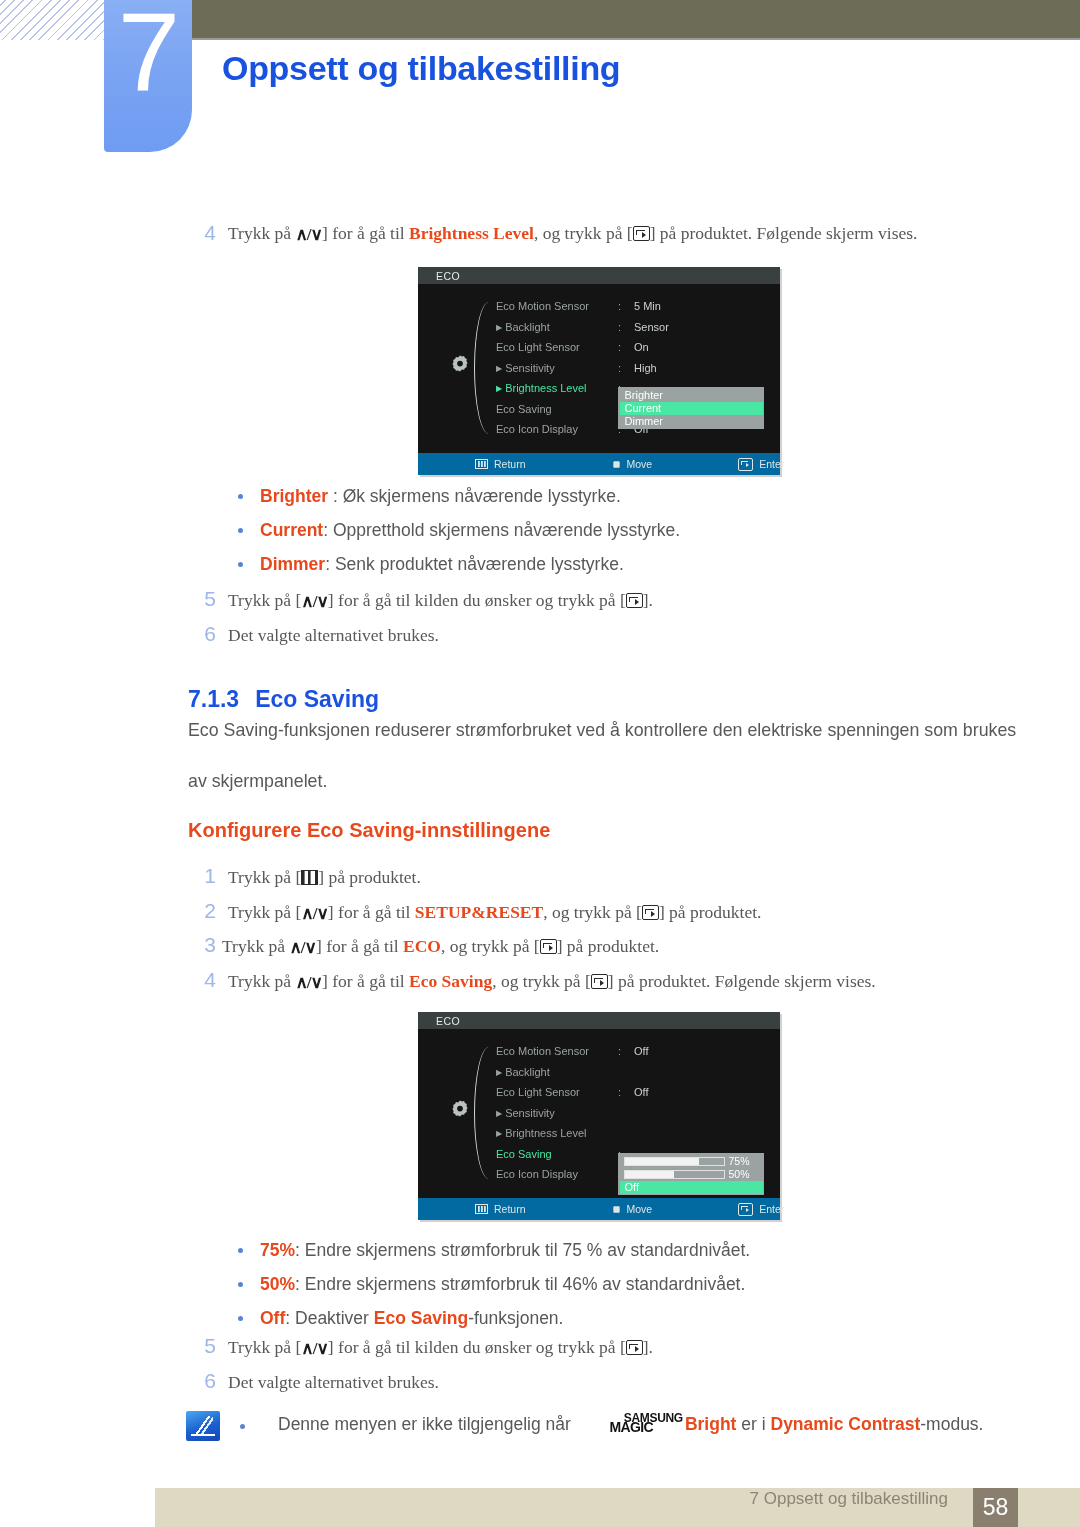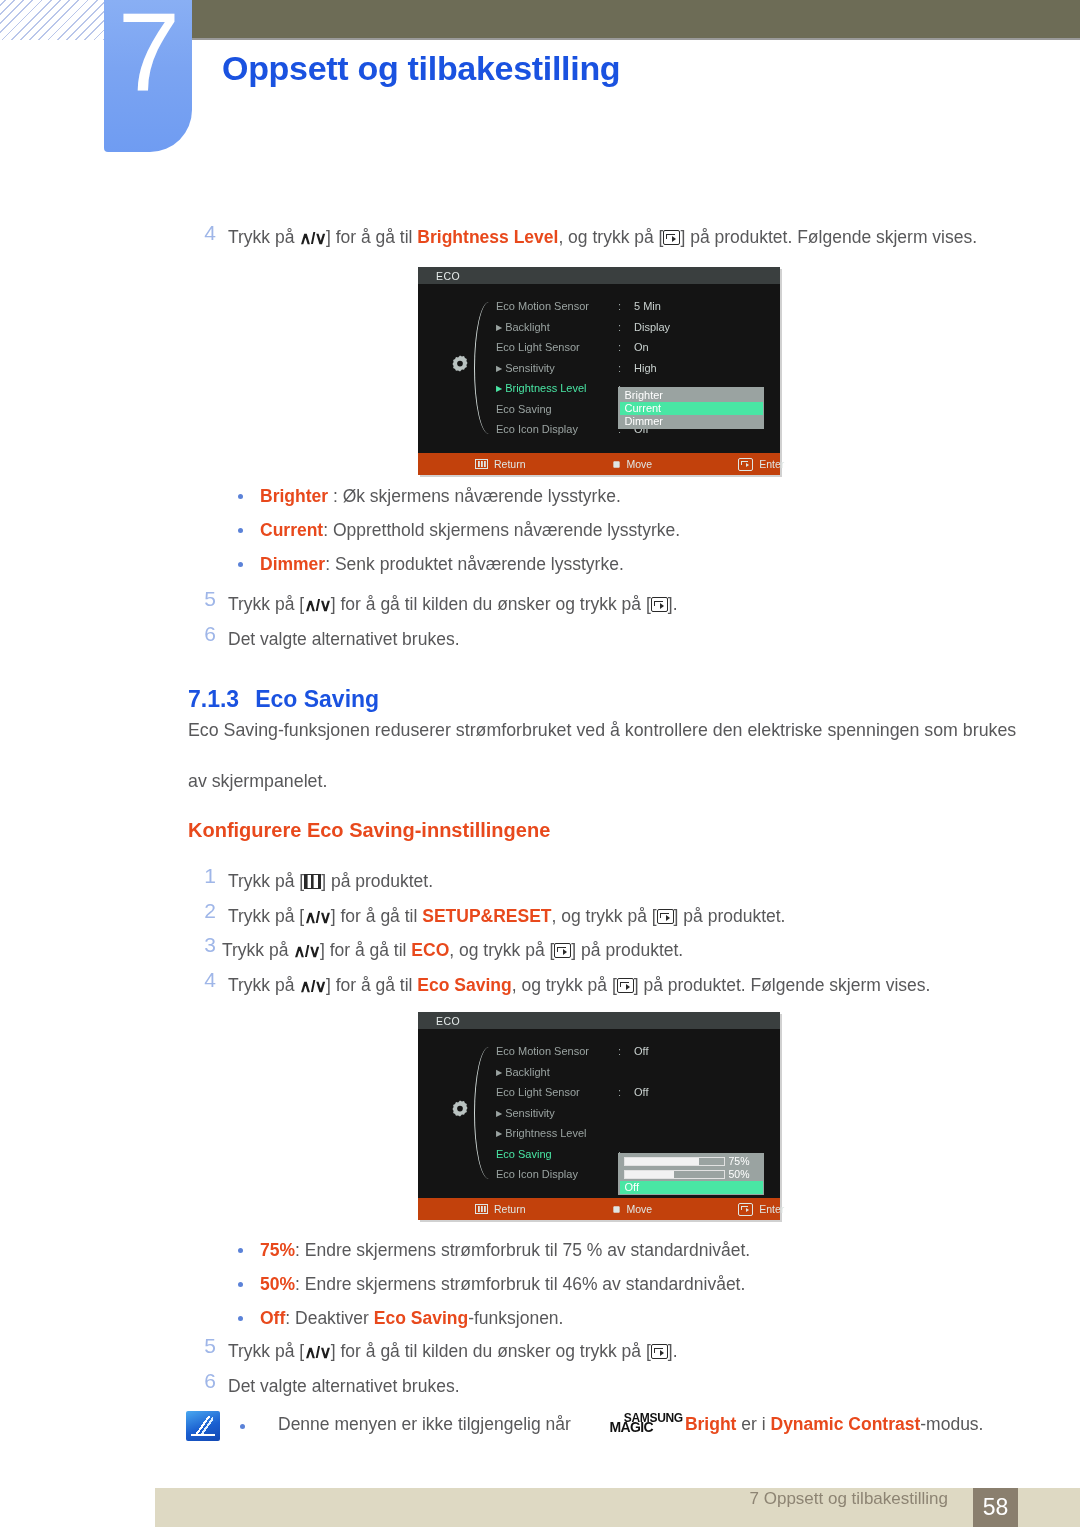--- a/index.html
+++ b/index.html
@@ -39,22 +39,23 @@
   }
   #chap-title{
     position:absolute;left:222px;top:38px;height:60px;
     display:flex;align-items:center;
     color:#1a52e0;font-size:34px;font-weight:bold;letter-spacing:-0.3px;
   }
   .step-num{
     position:absolute;color:#9fb6e8;font-size:21px;width:26px;text-align:right;
   }
   .step-txt{
-    position:absolute;color:#58585a;font-size:17.5px;line-height:32px;
+    position:absolute;color:#58585a;font-size:17.5px;line-height:24px;
     white-space:nowrap;
+    font-family:Liberation Serif, serif;
   }
   .step-txt b{color:#e8491c;font-weight:bold;}
 
   .bullet-dot{
     position:absolute;width:5px;height:5px;background:#5b82d8;
     border-radius:50%;
   }
   .bullet-txt{
     position:absolute;color:#58585a;font-size:17.5px;line-height:24px;white-space:nowrap;
   }
@@ -123,21 +124,21 @@
   .osd-row{height:20.5px;display:flex;align-items:center;font-size:11px;color:#9aa3a1;}
   .osd-row .lbl{width:122px;white-space:nowrap;}
   .osd-row .colon{width:16px;color:#9aa3a1;}
   .osd-row .val{color:#c9d1cf;}
   .osd-row.sel .lbl{color:#49e6a4;}
   .osd-row .tri{color:#9aa3a1;font-size:8px;margin-right:3px;vertical-align:1px;}
   .osd-row.sel .tri{color:#49e6a4;}
 
   .osd-foot{
     position:absolute;left:0;bottom:0;width:100%;height:22px;
-    background:#c2410c;color:#dfe6e4;font-size:10.5px;
+    background:#0369a1;color:#dfe6e4;font-size:10.5px;
     display:flex;align-items:center;
   }
   .osd-foot .cell{display:flex;align-items:center;gap:6px;}
   .osd-foot .c1{margin-left:57px;}
   .osd-foot .c2{margin-left:86px;}
   .osd-foot .c3{margin-left:86px;}
   .f-menu{
     width:13px;height:10px;border:1.3px solid #dfe6e4;box-sizing:border-box;
     background:
       linear-gradient(#dfe6e4,#dfe6e4) 2px 1px/1.8px 6px no-repeat,
@@ -246,21 +247,21 @@
     <div class="osd-arc"></div>
     <div class="osd-rows">
       <div class="osd-row">
         <span class="lbl">Eco Motion Sensor</span>
         <span class="colon">:</span>
         <span class="val">5 Min</span>
       </div>
       <div class="osd-row">
         <span class="lbl"><span class="tri">▶</span><span>Backlight</span></span>
         <span class="colon">:</span>
-        <span class="val">Display</span>
+        <span class="val">Sensor</span>
       </div>
       <div class="osd-row">
         <span class="lbl">Eco Light Sensor</span>
         <span class="colon">:</span>
         <span class="val">On</span>
       </div>
       <div class="osd-row">
         <span class="lbl"><span class="tri">▶</span><span>Sensitivity</span></span>
         <span class="colon">:</span>
         <span class="val">High</span>

